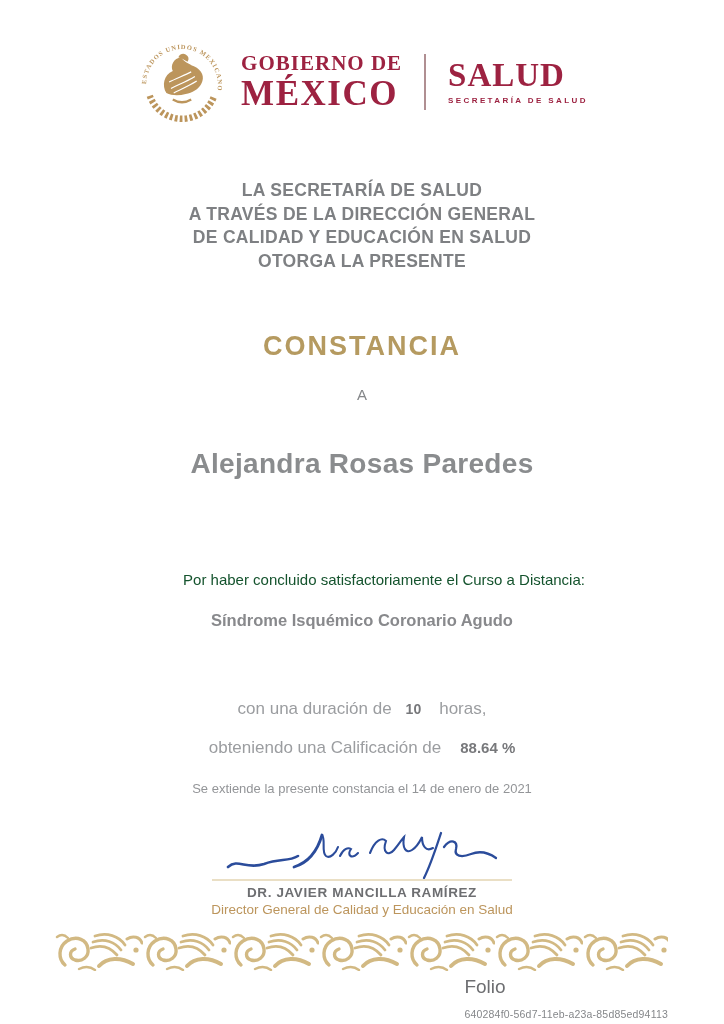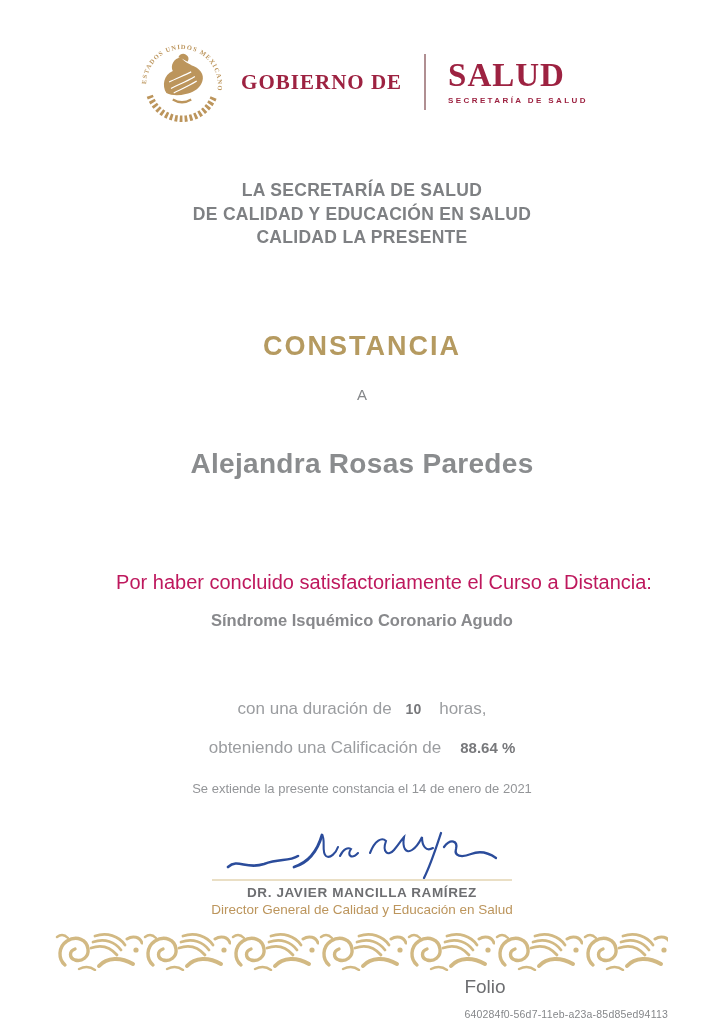--- a/index.html
+++ b/index.html
@@ -19,21 +19,21 @@
   .hdr-divider { width:2px; height:56px; background:#B08F92; margin:0 9px; }
   .salud-block { text-align:left; line-height:1; }
   .salud-title { font-family:"Liberation Serif", serif; font-size:33px; font-weight:bold; color:#9D2241; letter-spacing:1px; }
   .salud-sub { font-size:8px; color:#9D2241; letter-spacing:2.4px; margin-top:5px; font-weight:bold; }
 
   
   .issuer { top:179px; font-size:17.5px; font-weight:bold; color:#7E8083; line-height:23.5px; letter-spacing:0.3px; }
   .constancia { top:331px; font-size:27px; font-weight:bold; color:#B59A60; letter-spacing:2px; }
   .to-label { top:386px; font-size:15px; color:#85878A; }
   .recipient { top:448px; font-size:28px; font-weight:bold; color:#8A8C8E; letter-spacing:0.3px; }
-  .completion { top:571px; font-size:20px; color:#be185d;margin-left:44px; }
+  .completion { top:571px; font-size:15px; color:#14532d;margin-left:44px; }
   .course { top:611px; font-size:16.5px; font-weight:bold; color:#88898C; }
   .duration { top:699px; font-size:17px; color:#9B9DA0; }
   .duration .val { font-size:14px; font-weight:bold; color:#77787B; margin-left:14px; }
   .duration .suffix { margin-left:18px; }
   .grade { top:738px; font-size:17px; color:#9B9DA0; }
   .grade .val { font-size:15px; font-weight:bold; color:#77787B; margin-left:19px; }
   .issued { top:781px; font-size:13px; color:#939598; }
 
   
   .sig-svg { top:826px; height:54px; }
@@ -63,32 +63,34 @@
         </text>
         <path d="M 15 65 A 37 37 0 0 0 85 65" fill="none" stroke="#BC955C" stroke-width="7" stroke-dasharray="3 2.4"></path>
         <path fill="#BC955C" d="M33,62 C28,54 30,42 40,38 C37,32 41,24 49,23 C51,27 57,30 63,33 C72,37 75,45 71,52 C68,58 61,62 54,63 C47,65 39,65 33,62 Z"></path>
         <path fill="#BC955C" d="M46,23 q3,-5 8,-3 q5,3 2,8 q-4,-3 -10,-5 z"></path>
         <path fill="none" stroke="#ffffff" stroke-width="1.3" d="M38,57 C46,53 56,49 64,44 M36,50 C44,46 52,43 60,39 M41,62 C49,58 58,54 66,49"></path>
         <path fill="none" stroke="#BC955C" stroke-width="2.5" d="M40,69 q10,6 20,0"></path>
       </svg>
     </div>
     <div class="gob-text">
       <div class="gob-line1">GOBIERNO DE</div>
+      <div class="gob-line2">MÉXICO</div>
     </div>
     <div class="hdr-divider"></div>
     <div class="salud-block">
       <div class="salud-title">SALUD</div>
       <div class="salud-sub">SECRETARÍA DE SALUD</div>
     </div>
   </div>
 
   <div class="centered issuer">
     <div>LA SECRETARÍA DE SALUD</div>
+    <div>A TRAVÉS DE LA DIRECCIÓN GENERAL</div>
     <div>DE CALIDAD Y EDUCACIÓN EN SALUD</div>
-    <div>CALIDAD LA PRESENTE</div>
+    <div>OTORGA LA PRESENTE</div>
   </div>
 
   <div class="centered constancia">CONSTANCIA</div>
   <div class="centered to-label">A</div>
 
   <div class="centered recipient">Alejandra Rosas Paredes</div>
 
   <div class="centered completion">Por haber concluido satisfactoriamente el Curso a Distancia:</div>
   <div class="centered course">Síndrome Isquémico Coronario Agudo</div>
 

